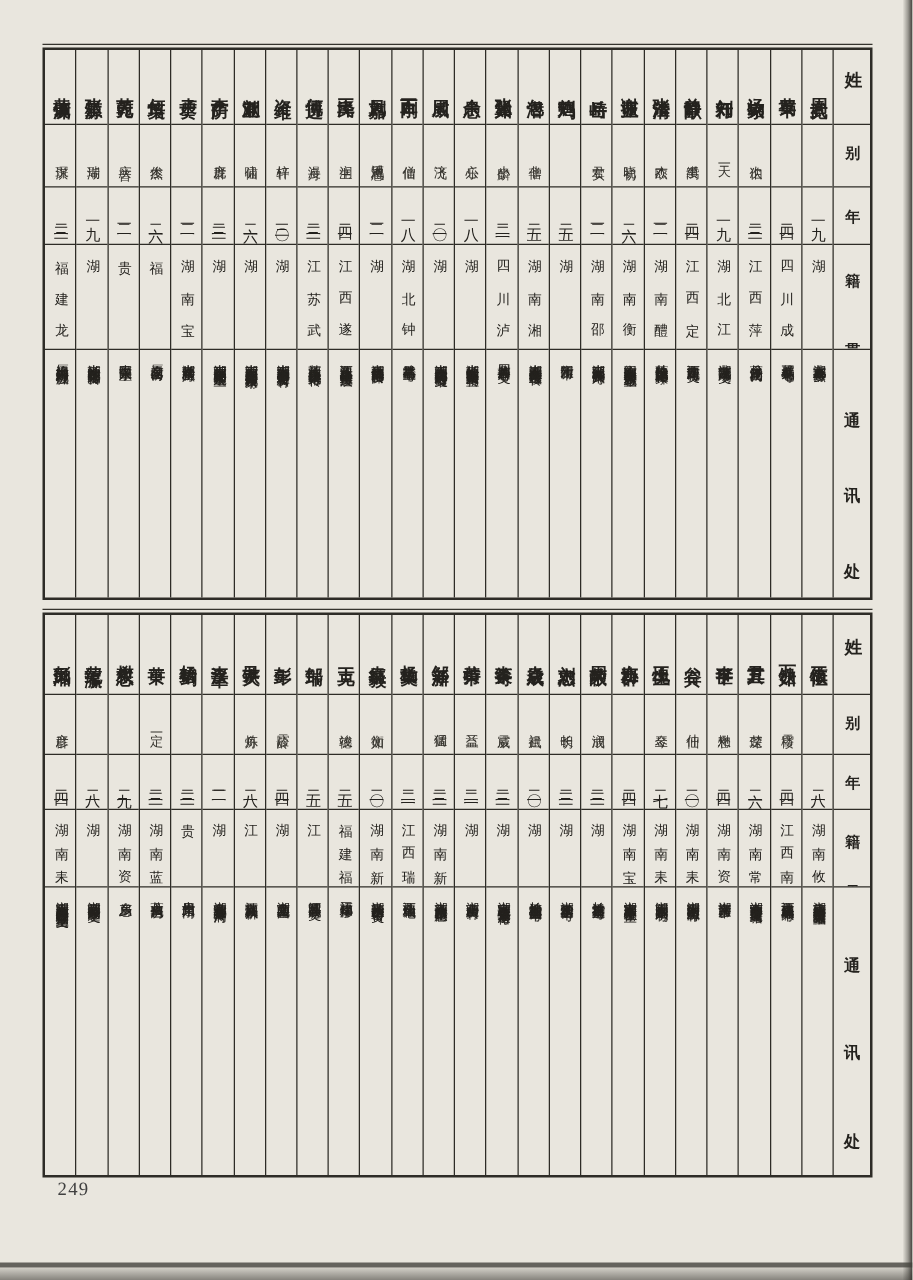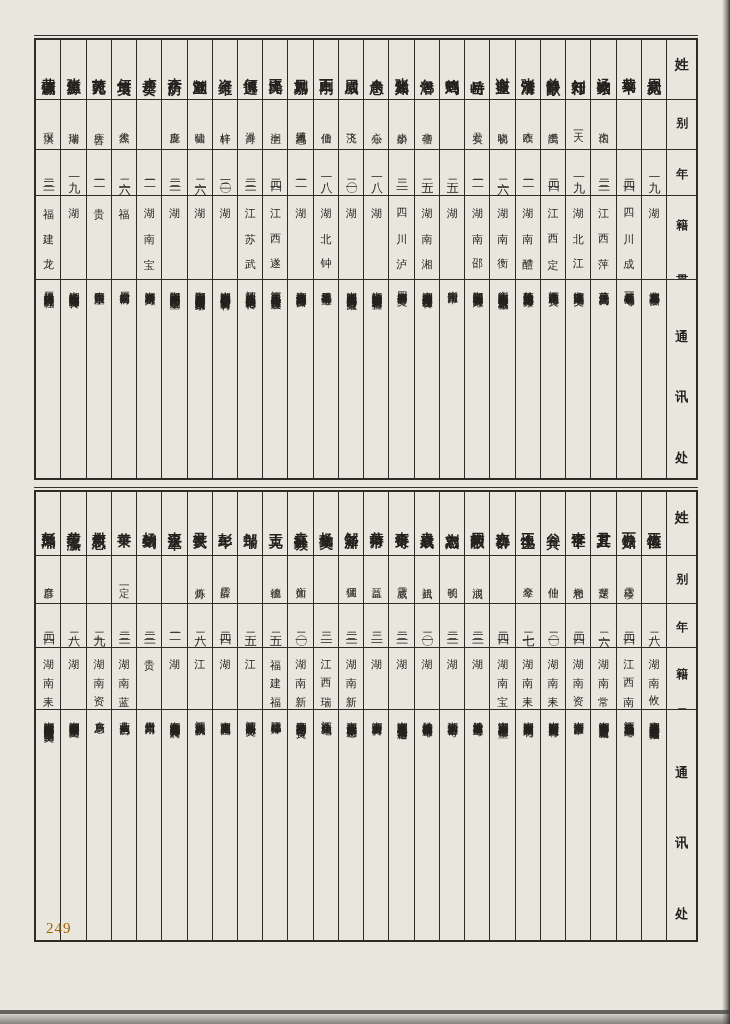--- a/index.html
+++ b/index.html
@@ -73,24 +73,24 @@
   .header-col .vtext { font-weight: bold; }
   .header-col .c-name .vtext   { font-size: 14px; height: 78%; text-align: justify; text-align-last: justify; }
   .header-col .c-alias .vtext  { font-size: 12px; height: 70%; max-height: none; text-align: justify; text-align-last: justify; color: #24221e; }
   .header-col .c-age .vtext    { font-size: 12px; height: 70%; letter-spacing: 0; text-align: justify; text-align-last: justify; }
   .header-col .c-native .vtext { font-size: 12px; height: 68%; }
   .header-col .c-address       { align-items: center; padding-top: 0; }
   .header-col .c-address .vtext{ font-size: 13px; height: 62%; text-align: justify; text-align-last: justify; }
 
   .page-number {
     position: absolute;
-    left: 46px; top: 920px;
+    left: 46px; top: 944px;
     font-size: 15px;
     letter-spacing: 1px;
-    color: #a16207;
+    color: #404040;
     text-align: center;
   }
   
   .edge-right {
     position: absolute; top: 0; right: 0; width: 8px; height: 100%;
     background: linear-gradient(to right, rgba(60,58,52,0), rgba(60,58,52,0.45) 55%, rgba(32,31,27,0.85));
   }
   .edge-bottom {
     position: absolute; left: 0; bottom: 10px; width: 100%; height: 4px;
     background: #44423c; opacity: 0.8;

